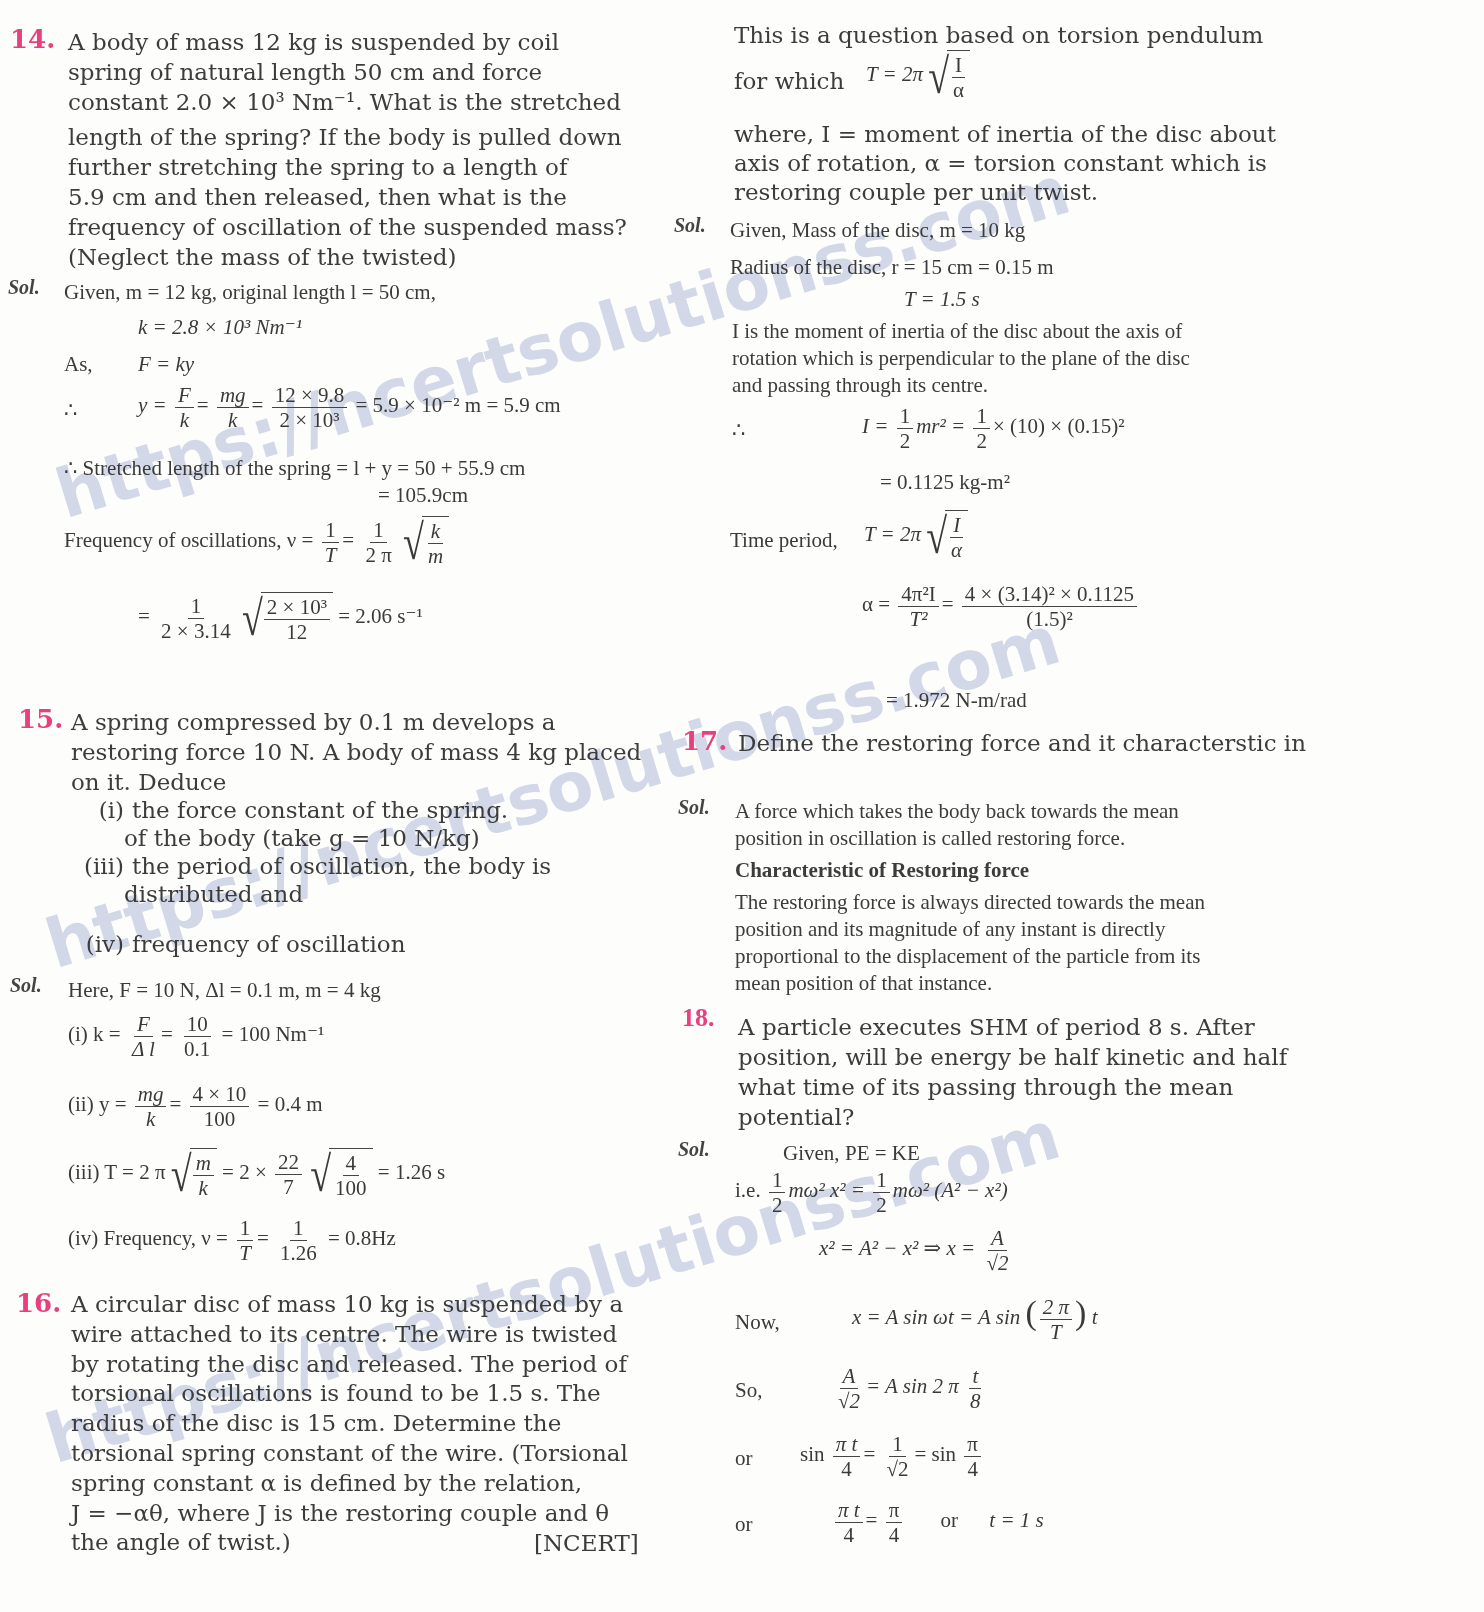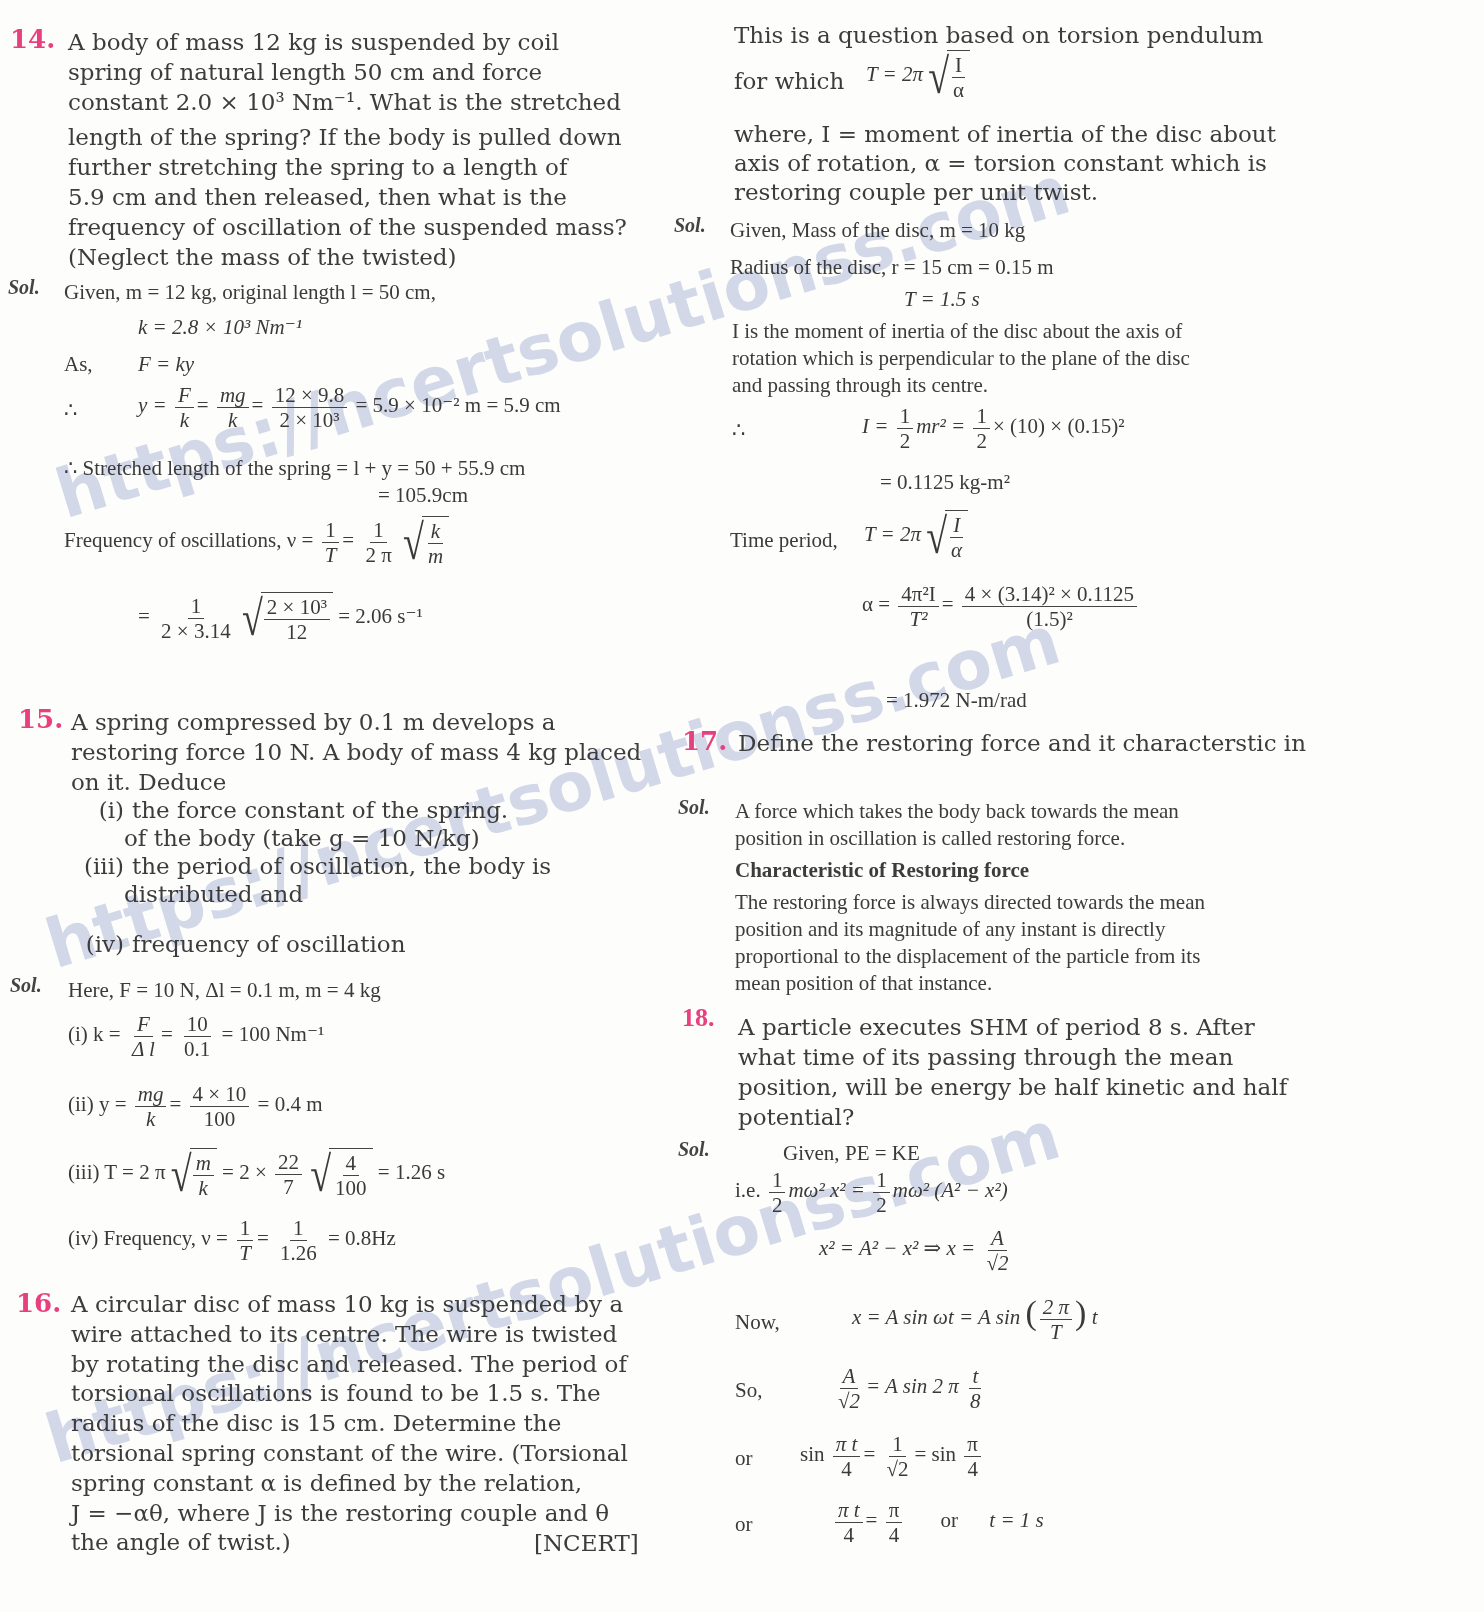--- a/index.html
+++ b/index.html
@@ -306,22 +306,22 @@
       <div>position and its magnitude of any instant is directly</div>
       <div>proportional to the displacement of the particle from its</div>
       <div>mean position of that instance.</div>
     </div>
   </div>
 
   <div>
     <span class="abs qnum" style="left:682px; top:1003px;font-family:Liberation Serif, serif;">18.</span>
     <div class="abs qtext" style="left:738px; top:1012px;">
       <div>A particle executes SHM of period 8 s. After</div>
+      <div>position, will be energy be half kinetic and half</div>
       <div>what time of its passing through the mean</div>
-      <div>position, will be energy be half kinetic and half</div>
       <div>potential?</div>
     </div>
 
     <span class="abs sol" style="left:678px; top:1138px;">Sol.</span>
     <span class="abs m" style="left:735px; top:1141px;margin-left:48px;">Given,</span>
     <span class="abs m" style="left:845px; top:1141px;">PE = KE</span>
 
     <div class="abs m" style="left:735px; top:1168px;">
       <span>i.e.</span>
       <span class="frac">

